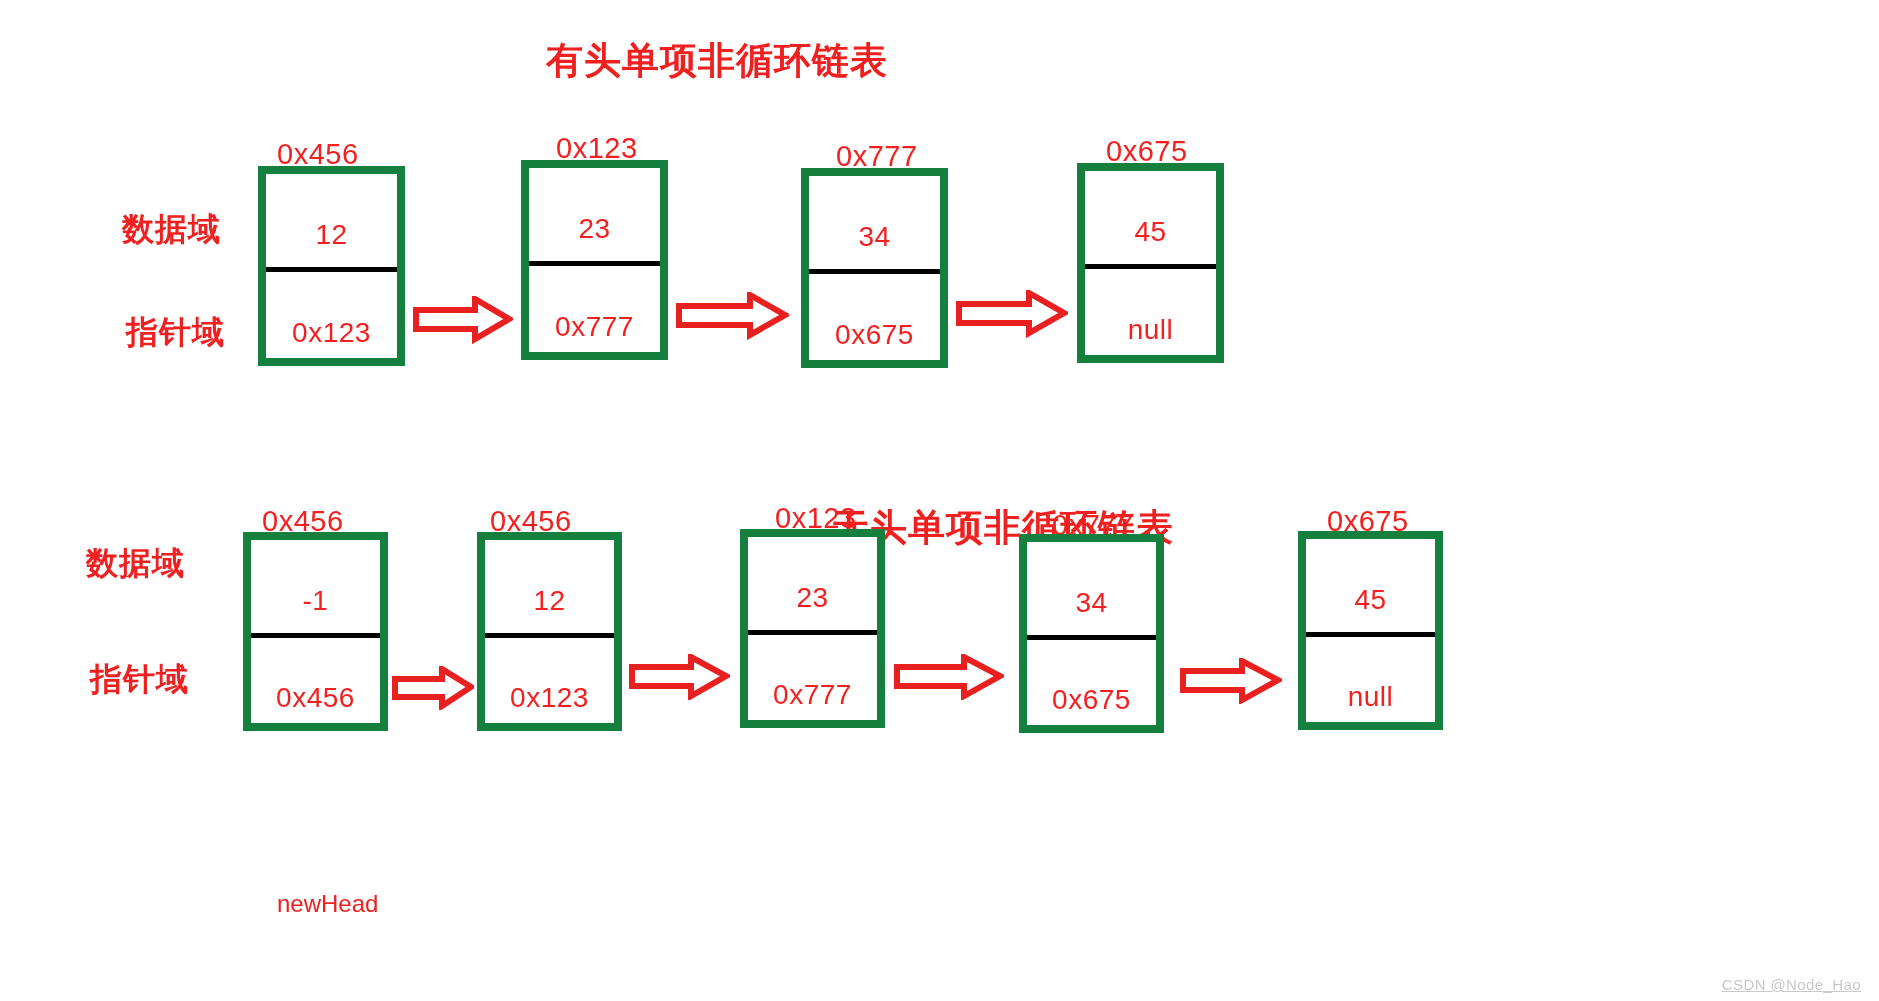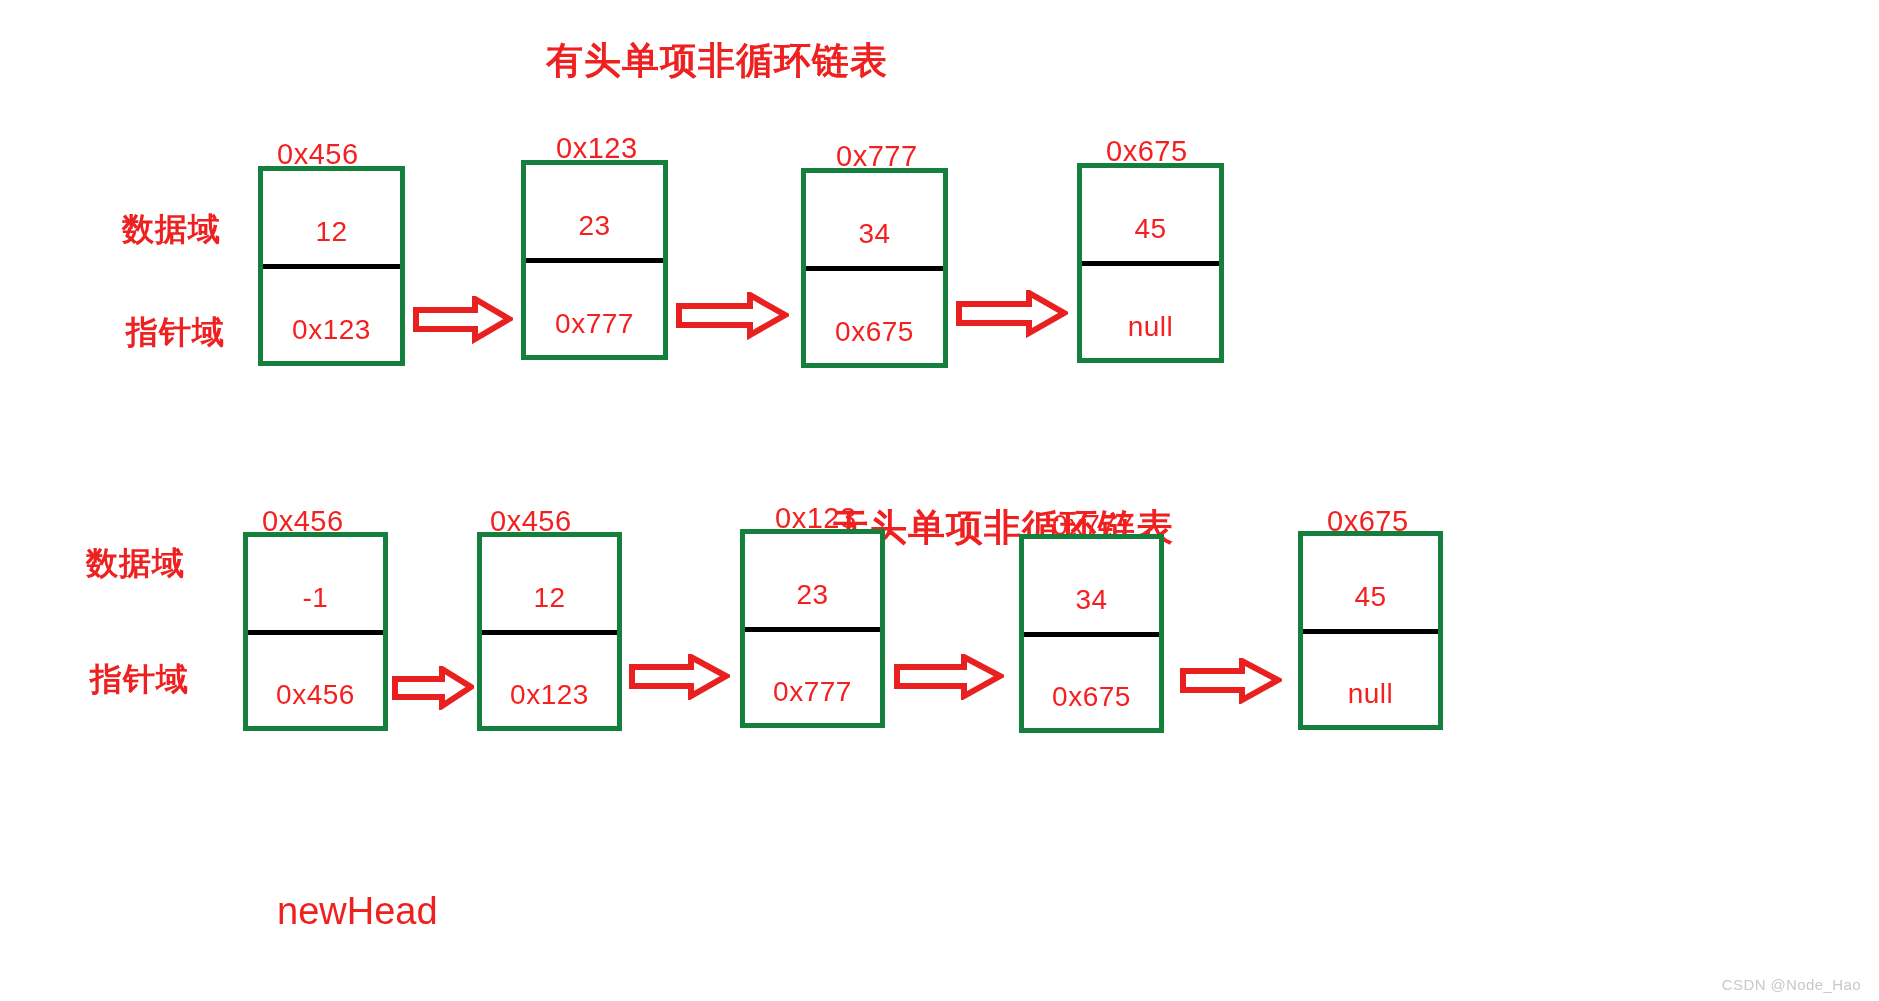--- a/index.html
+++ b/index.html
@@ -34,21 +34,21 @@
     color: #ef2020;
     font-size: 32px;
     font-weight: 700;
     white-space: nowrap;
     letter-spacing: 1px;
   }
 
   
   .node {
     position: absolute;
-    border: 5px solid #15803d;
+    border: 8px solid #15803d;
     box-sizing: border-box;
     background: #ffffff;
   }
   .node .cell {
     box-sizing: border-box;
     position: relative;
     display: flex;
     align-items: center;
     justify-content: center;
     color: #f41f1f;
@@ -73,35 +73,36 @@
   
   .arrow {
     position: absolute;
   }
   .arrow svg { display: block; }
 
   
   #new-head-label {
     position: absolute;
     color: #ef2020;
-    font-size: 38px;
+    font-size: 24px;
     white-space: nowrap;
     left: 277px;
     top: 890px;
   }
 
   
   #watermark {
     position: absolute;
     right: 18px;
     bottom: 8px;
     color: #c9c9c9;
     font-size: 15px;
     letter-spacing: 0.4px;
     white-space: nowrap;
+    text-decoration: underline;
   }
 </style>
 </head>
 <body>
 
 <div id="canvas">
 
   <div class="diagram-title" id="title-1">有头单项非循环链表</div>
 
   <div class="field-label" style="left:122px; top:208px;">数据域</div>

